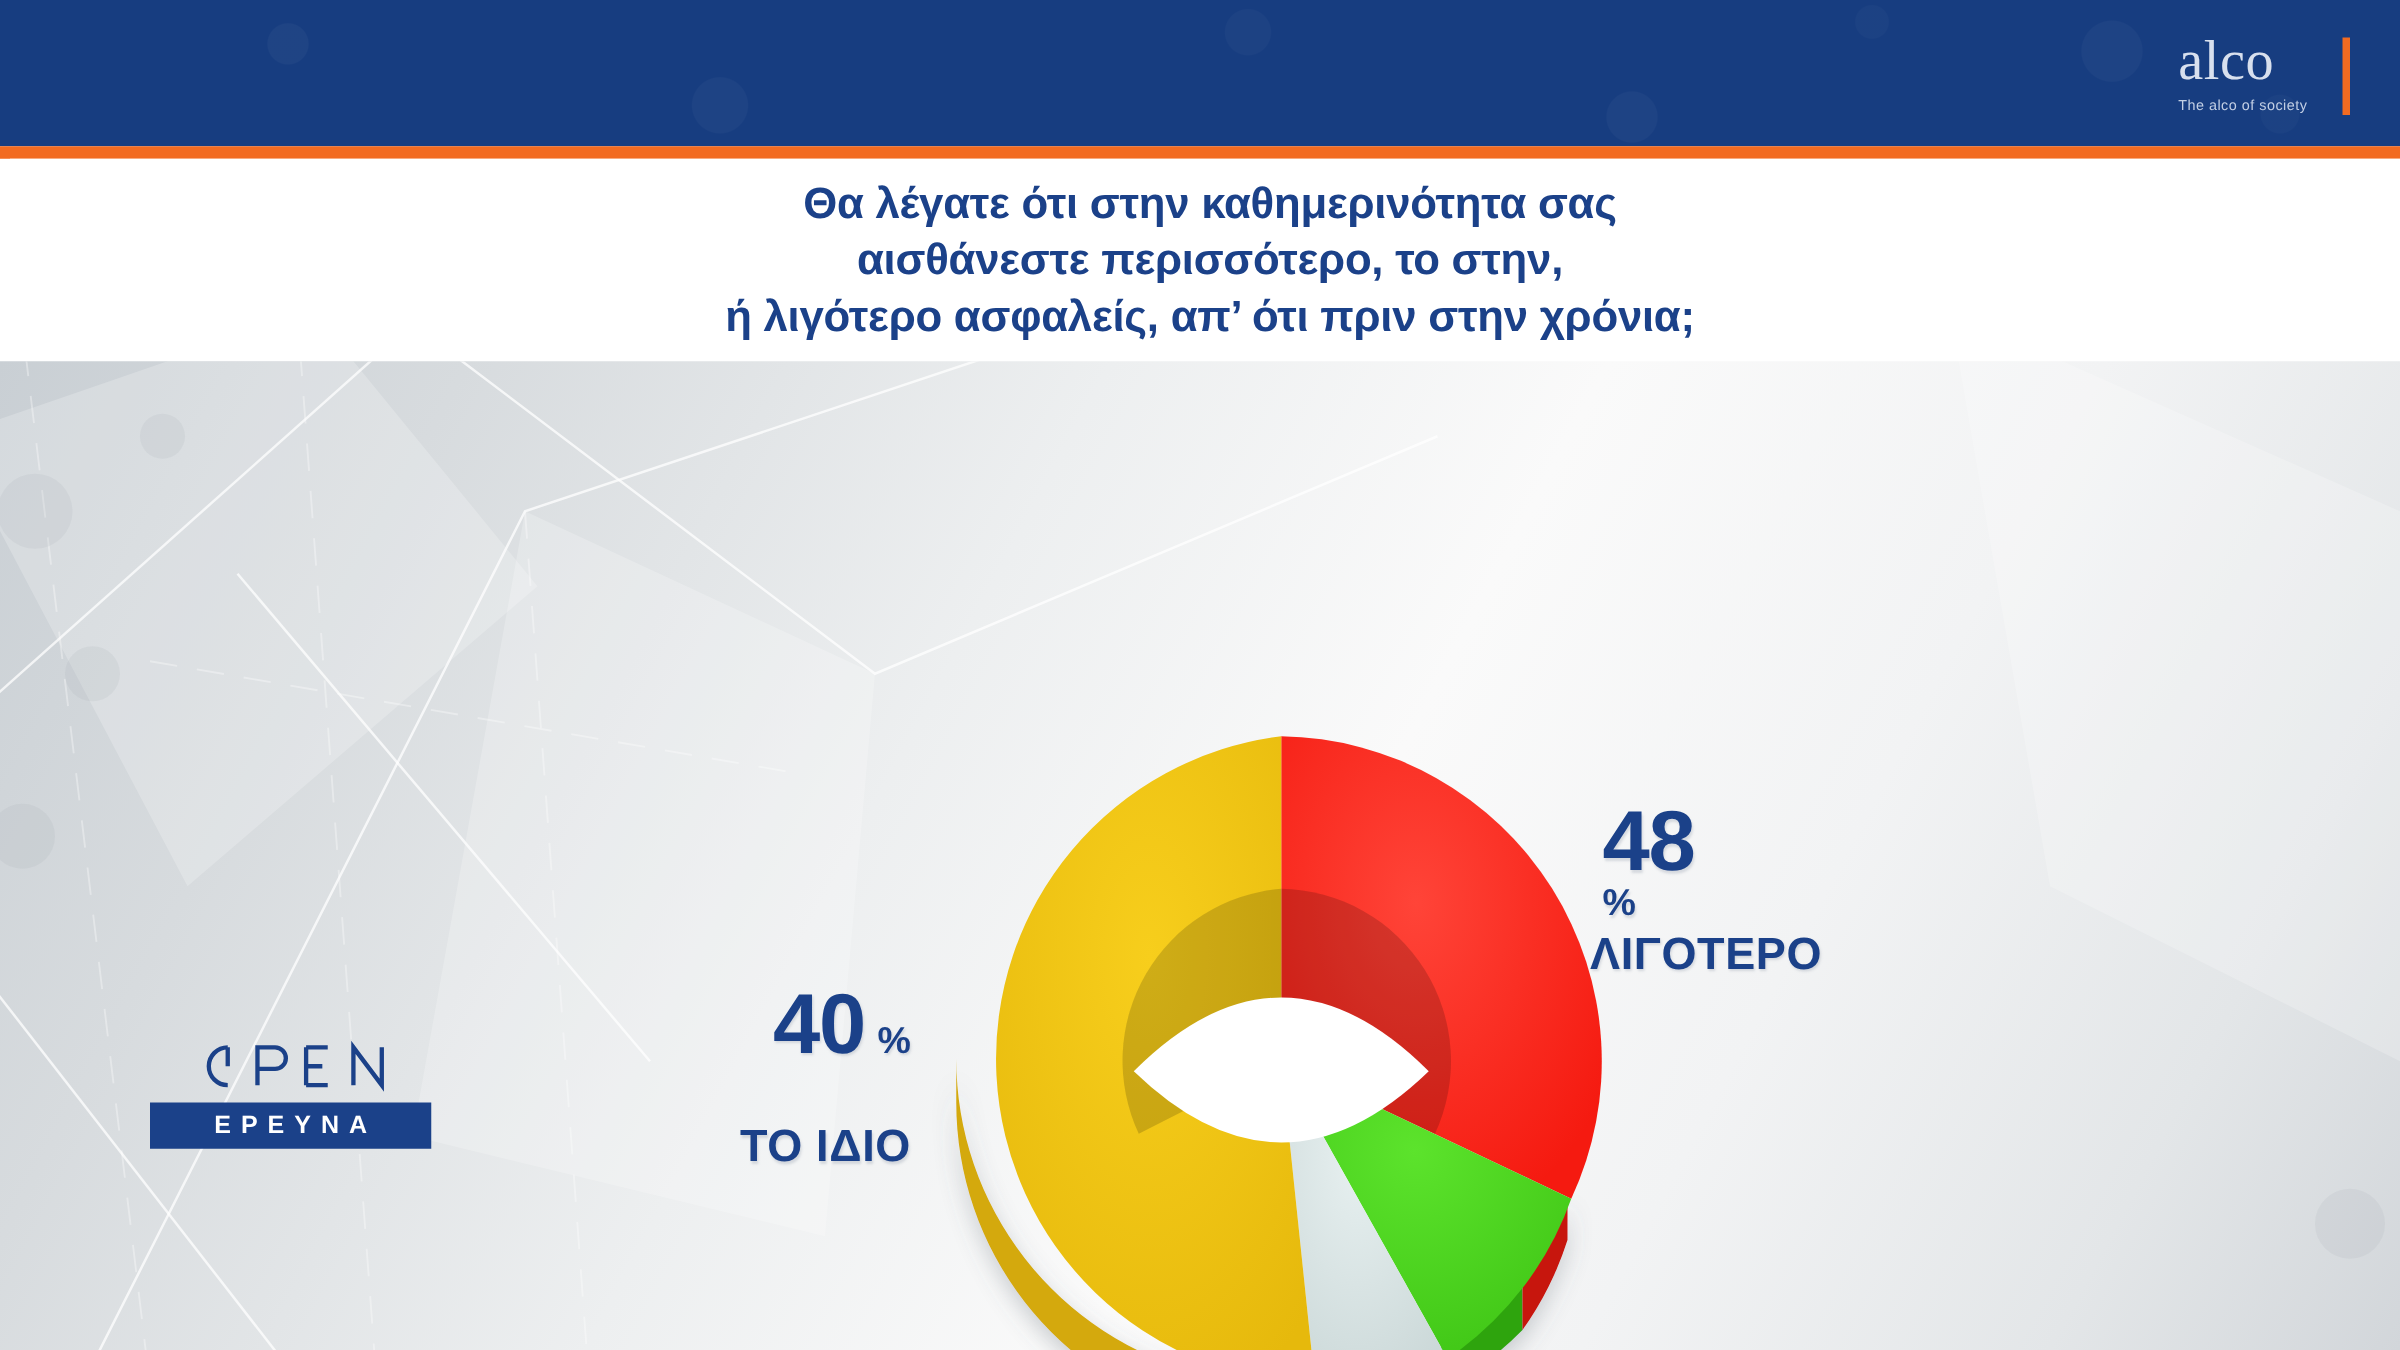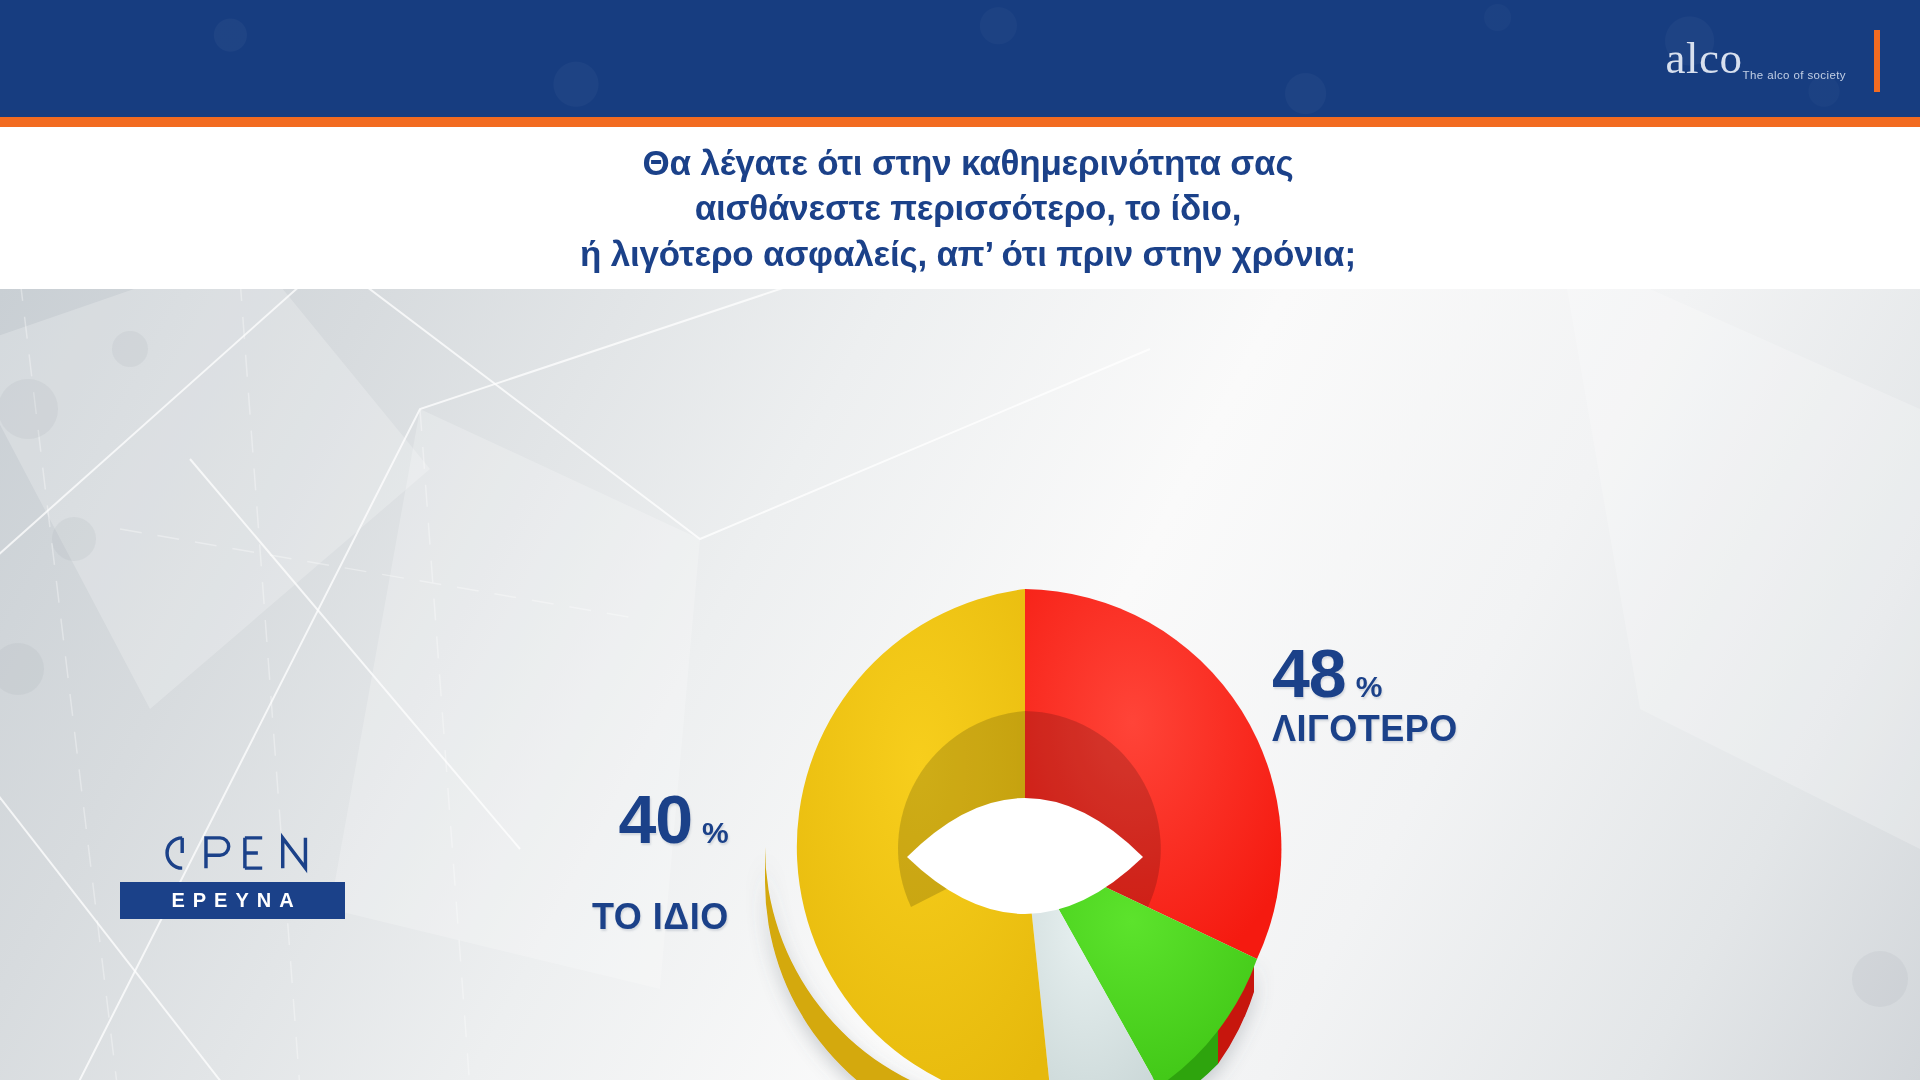--- a/index.html
+++ b/index.html
@@ -40,21 +40,21 @@
   .open-logo { display:flex; flex-direction:column; align-items:center; margin-right:34px; }
   .open-word {
     font-size:35px; letter-spacing:9px; color:#E8EDF6; font-weight:300;
     line-height:1; display:flex; align-items:center;
   }
   .open-word svg { display:block; }
   .beyond-word {
     font-size:13.5px; letter-spacing:7.5px; color:#C8D4E8; font-weight:400;
     margin-top:9px; margin-left:6px;
   }
-  .alco-logo { display:flex; flex-direction:row; align-items:flex-end; margin-right:28px; }
+  .alco-logo { display:flex; flex-direction:column; align-items:flex-start; margin-right:28px; }
   .alco-word {
     font-family:"Liberation Serif", serif; font-size:45px; color:#D8E0EE;
     line-height:1; letter-spacing:0.5px;
   }
   .alco-tag {
     font-size:11.5px; color:#C2CFE4; letter-spacing:.4px; margin-top:8px;
   }
   .orange-bar {
     width:6px; height:62px; background:#F26B21; align-self:center; margin-top:4px;
   }
@@ -107,21 +107,21 @@
   .dlabel .pct {
     font-size:30px; font-weight:bold; margin-left:10px;
     text-shadow:1px 2px 2px rgba(120,130,150,.25);
   }
   .dlabel .cap {
     font-size:36px; font-weight:bold; letter-spacing:.5px; margin-top:2px;
     text-shadow:1px 2px 2px rgba(120,130,150,.25);
   }
 
   #lbl-less { left:1272px; top:352px; }
-  #lbl-less .row { justify-content:flex-start; }
+  #lbl-less .row { justify-content:flex-start;flex-direction:column; }
   #lbl-less .cap { text-align:left; }
 
   #lbl-same { left:592px; top:498px; text-align:right; }
   #lbl-same .row { justify-content:flex-end; }
   #lbl-same .cap { text-align:right;margin-top:44px; }
 </style>
 </head>
 <body>
 
 <div id="stage">
@@ -138,21 +138,21 @@
       </div>
 
       <div class="orange-bar"></div>
     </div>
   </div>
 
   <div class="orange-rule"></div>
 
   <div class="title-band">
     <div class="title-line">Θα λέγατε ότι στην καθημερινότητα σας</div>
-    <div class="title-line">αισθάνεστε περισσότερο, το ίδιο,</div>
+    <div class="title-line">αισθάνεστε περισσότερο, το στην,</div>
     <div class="title-line">ή λιγότερο ασφαλείς, απ’ ότι πριν στην χρόνια;</div>
   </div>
 
   <div class="body-area">
 
     <div class="bg-shapes">
       <svg viewBox="0 0 1920 791" preserveAspectRatio="none" aria-hidden="true">
         <g stroke="#ffffff" stroke-opacity="0.75" fill="none" stroke-width="2">
           <path d="M-40 300 L330 -30"></path>
           <path d="M60 830 L420 120 L900 -40"></path>

